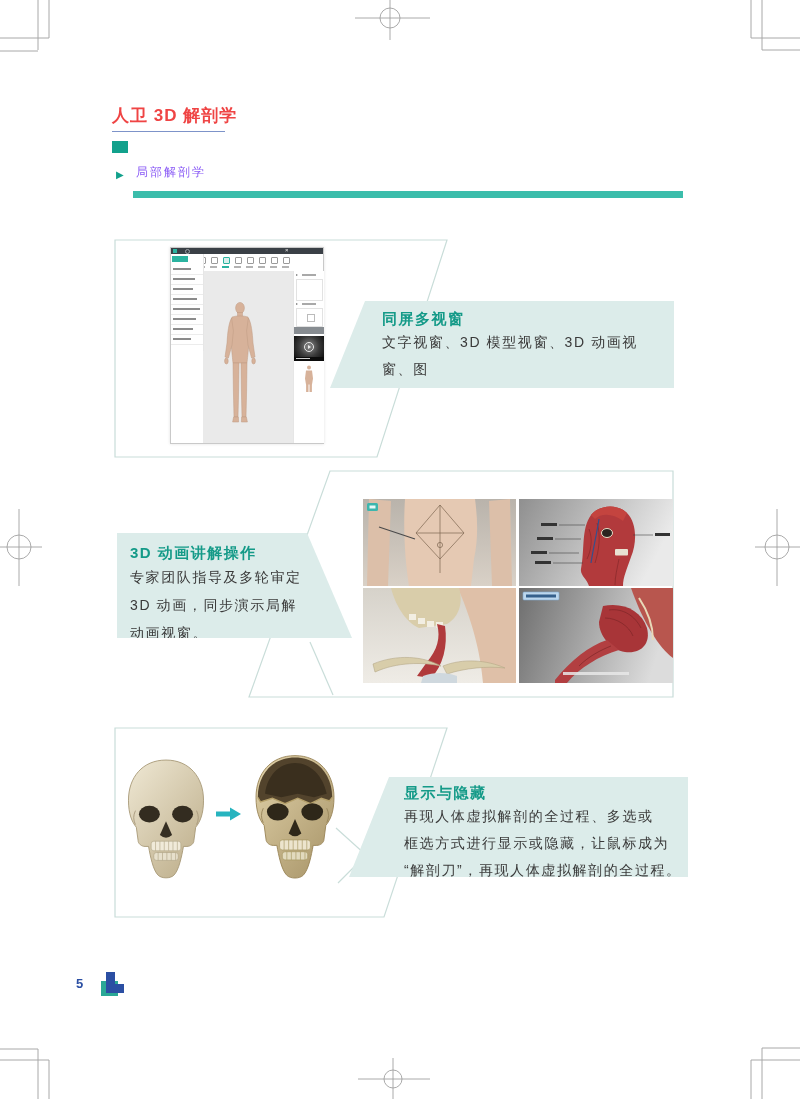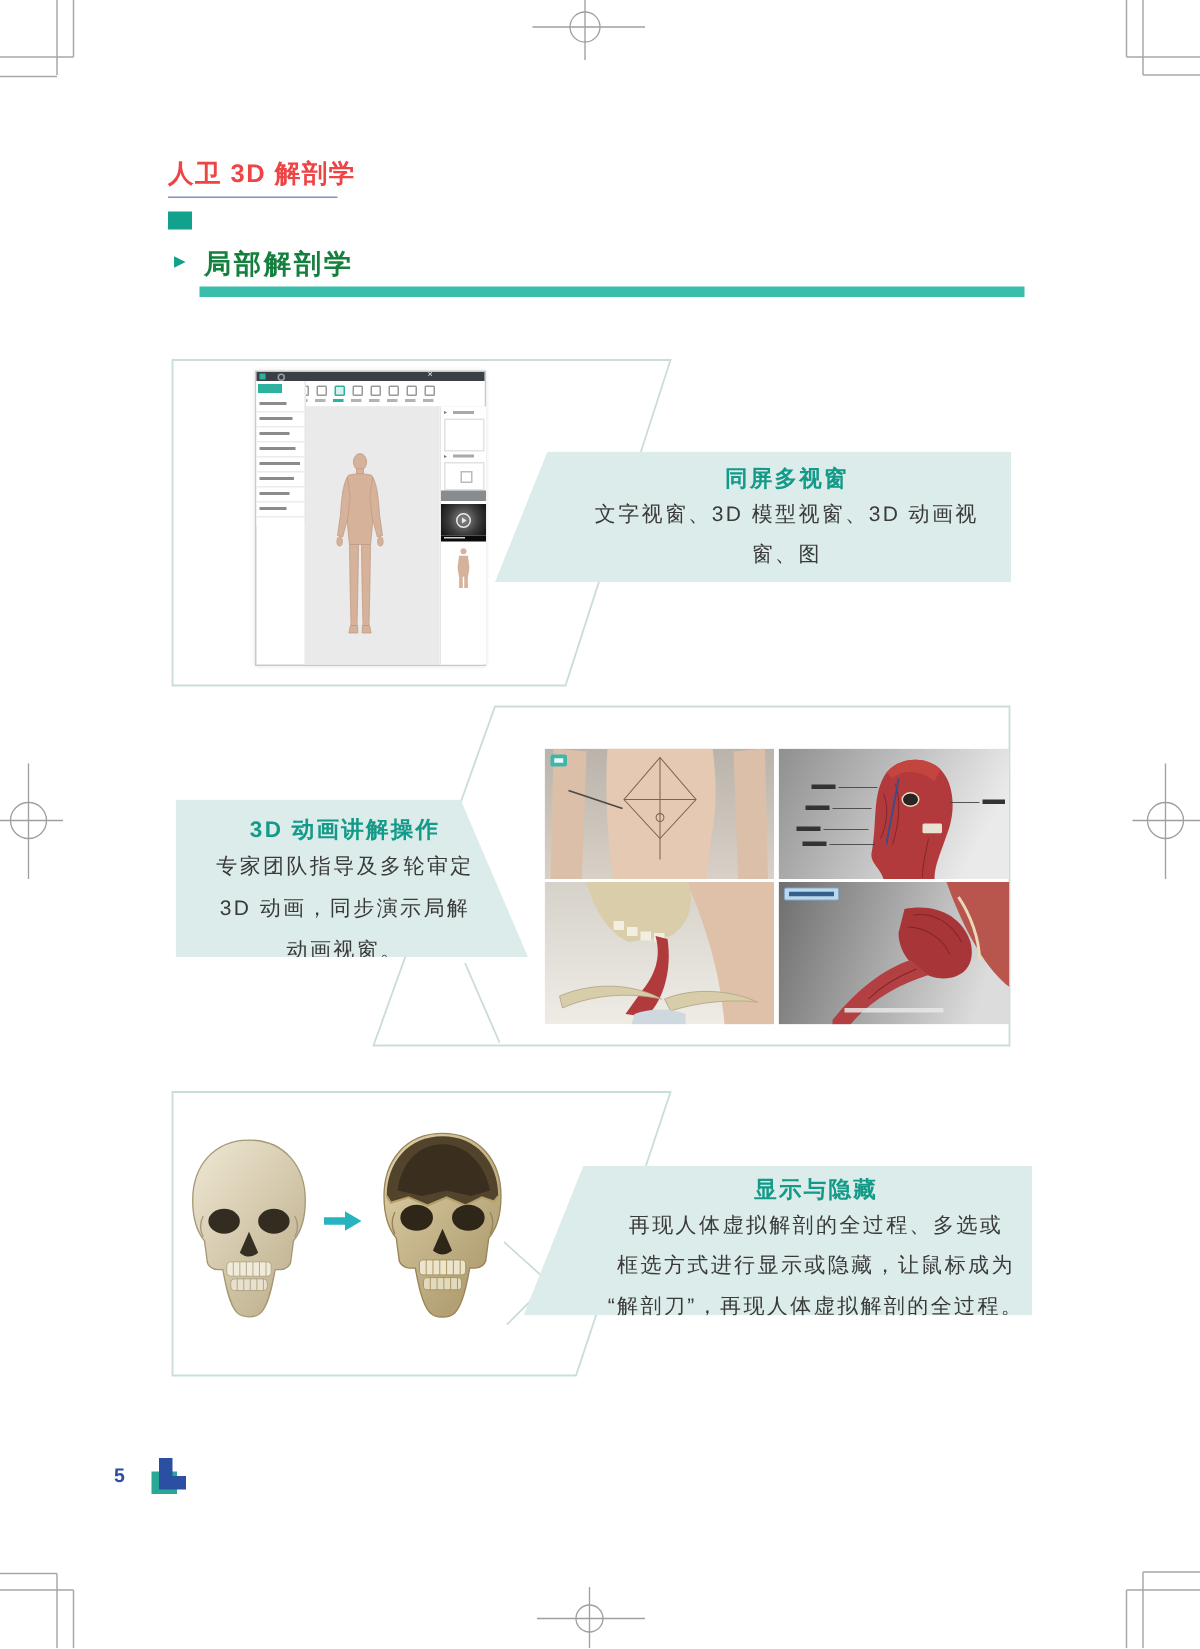--- a/index.html
+++ b/index.html
@@ -6,25 +6,25 @@
   .page{position:relative;width:800px;height:1099px;background:#ffffff;overflow:hidden;
         font-family:"Liberation Sans","DejaVu Sans",sans-serif;}
   svg{display:block;}
   .abs{position:absolute;}
 
   
   .brand-title{left:112px;top:104px;font-size:17px;font-weight:bold;color:#ef4444;letter-spacing:1px;}
   .brand-underline{left:112px;top:131px;width:113px;height:1px;background:#7d93c9;}
   .teal-square{left:112px;top:141px;width:16px;height:12px;background:#12a18c;}
   .section-bullet{left:116px;top:169px;font-size:10px;color:#12a18c;}
-  .section-title{left:136px;top:164px;font-size:18px;font-weight:bold;color:#15803d;letter-spacing:2px;}
+  .section-title{left:136px;top:164px;font-size:12px;font-weight:normal;color:#8b5cf6;letter-spacing:2px;}
   .section-bar{left:133px;top:191px;width:550px;height:7px;background:#3bbdab;}
 
   
-  .callout{background:#dcecea;text-align:center;}
+  .callout{background:#dcecea;}
   .callout .ft{font-size:15px;font-weight:bold;color:#149a88;letter-spacing:1.5px;}
   .callout .fl{font-size:14px;color:#3a3a3a;letter-spacing:1.6px;line-height:27px;}
   .co1{left:330px;top:301px;width:344px;height:87px;
        clip-path:polygon(35px 0,344px 0,344px 87px,0 87px);}
   .co1 .inner{position:absolute;left:52px;top:9px;width:285px;}
   .co2{left:117px;top:533px;width:235px;height:105px;
        clip-path:polygon(0 0,190px 0,235px 105px,0 105px);}
   .co2 .inner{position:absolute;left:13px;top:11px;width:200px;}
   .co2 .fl{line-height:28px;}
   .co3{left:349px;top:777px;width:339px;height:100px;

